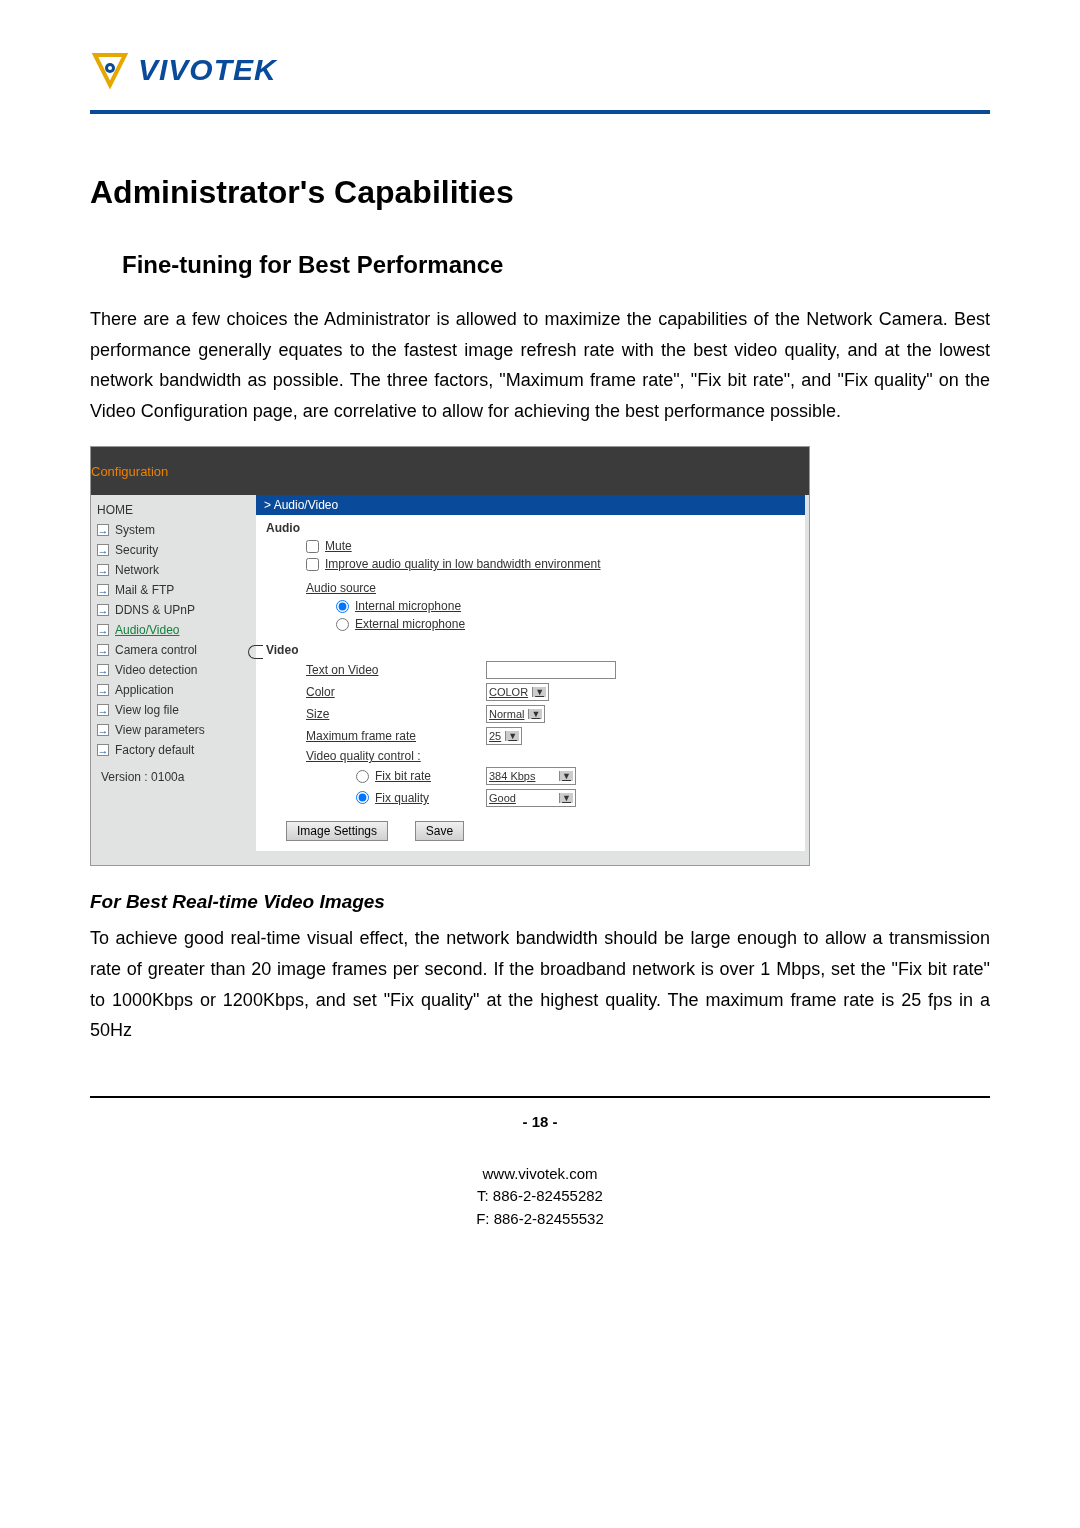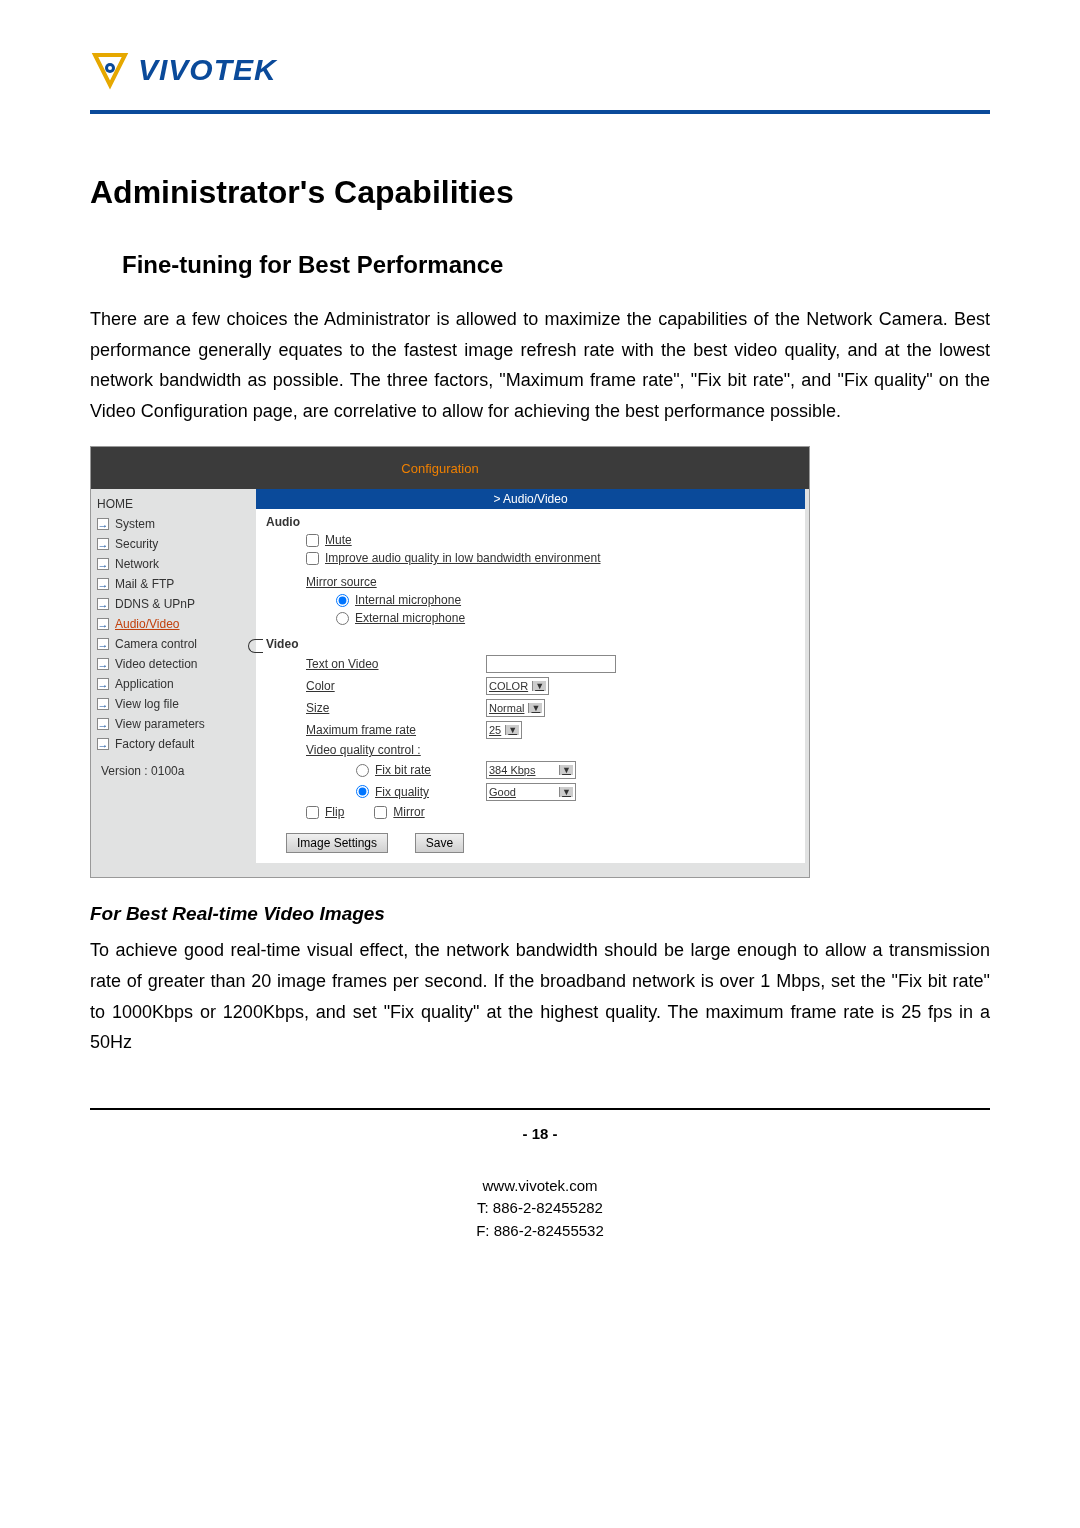--- a/index.html
+++ b/index.html
@@ -70,23 +70,23 @@
       border: 1px solid #999;
       font-family: Tahoma, Verdana, sans-serif;
       font-size: 12px;
       color: #333;
       position: relative;
       margin-bottom: 10px;
       padding-bottom: 10px;
     }
     .ss-header {
       background: #3b3b3b;
-      height: 42px;
-      display: flex;
-      justify-content: center;
+      height: 48px;
+      display: flex;
+      justify-content: flex-start;
       align-items: center;
       padding-right: 20px;
     }
     .ss-header span {
       color: #f08000;
       font-size: 13px;
     }
     .ss-body {
       display: flex;
       align-items: flex-start;
@@ -112,36 +112,35 @@
       border: 1px solid #888;
       background: #fff;
       color: #0a4a9a;
       font-size: 11px;
       line-height: 10px;
       justify-content: center;
       align-items: center;
       margin-right: 6px;
       font-weight: bold;
     }
-    .ss-nav-item.active a { color: #c2410c; text-decoration: underline; }
+    .ss-nav-item.active a { color: #15803d; text-decoration: underline; }
     .ss-version {
       padding: 10px 6px;
       font-size: 12px;
     }
     .ss-content {
       flex: 1;
       background: #fff;
       margin: 0 4px 4px 0;
     }
     .ss-breadcrumb {
       background: #0a4a9a;
       color: #fff;
       font-size: 12px;
       padding: 3px 8px;
-      text-align: center;
     }
     .ss-panel {
       padding: 6px 10px 10px 10px;
     }
     .ss-section-title {
       font-weight: bold;
       font-size: 12px;
       margin-bottom: 4px;
     }
     .ss-indent {
@@ -323,21 +322,21 @@
           <div class="ss-indent">
             <div class="ss-row">
               <input type="checkbox" class="ss-check" style="">
               <span>Mute</span>
             </div>
             <div class="ss-row">
               <input type="checkbox" class="ss-check" style="">
               <span>Improve audio quality in low bandwidth environment</span>
             </div>
           </div>
-          <div class="ss-row audio-source-label">Mirror source</div>
+          <div class="ss-row audio-source-label">Audio source</div>
           <div class="sub-indent">
             <div class="ss-row">
               <input type="radio" class="ss-radio" checked="" style="">
               <span>Internal microphone</span>
             </div>
             <div class="ss-row">
               <input type="radio" class="ss-radio" style="">
               <span>External microphone</span>
             </div>
           </div>
@@ -387,26 +386,20 @@
                 <span style="width:130px; display:inline-flex; align-items:flex-start;">
                   <input type="radio" class="ss-radio" checked="" style="">
                   <span>Fix quality</span>
                 </span>
                 <span class="ss-select" style="width:90px; justify-content:space-between;">
                     <span>Good</span>
                     <span class="caret">▼</span>
                   </span>
               </div>
             </div>
-            <div class="ss-row">
-              <input type="checkbox" class="ss-check" style="">
-              <span style="margin-right:30px;">Flip</span>
-              <input type="checkbox" class="ss-check" style="">
-              <span>Mirror</span>
-            </div>
           </div>
           <div class="ss-btn-row">
             <button class="ss-btn">Image Settings</button>
             &nbsp;&nbsp;&nbsp;&nbsp;&nbsp;&nbsp;
             <button class="ss-btn">Save</button>
           </div>
         </div>
       </div>
     </div>
   </div>

